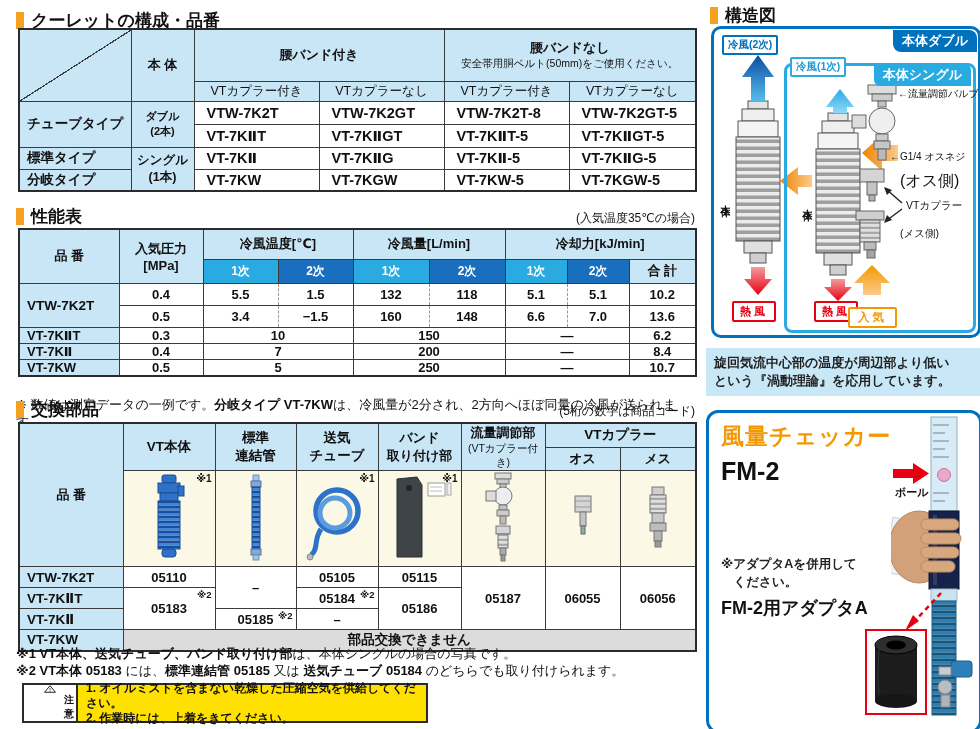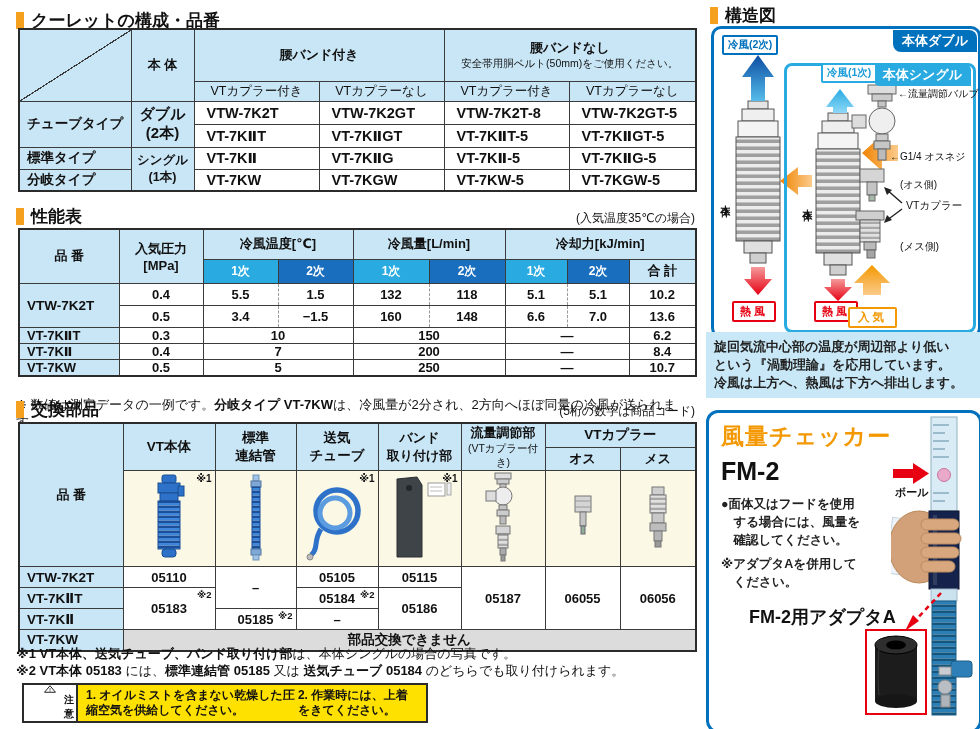--- a/index.html
+++ b/index.html
@@ -28,30 +28,30 @@
   .mark{position:absolute;top:2px;right:3px;font-size:10px;font-weight:bold;}
   .codecell{position:relative;font-weight:bold;font-size:13px;background:#fff;}
   .supmark{position:absolute;top:1px;right:3px;font-size:9.5px;font-weight:bold;}
   .gray{background:#DCDCDC;font-weight:bold;font-size:13.5px;}
   .notes{font-size:13px;line-height:17px;}
   .b{font-weight:bold;}
   
   .caution{display:flex;border:2px solid #2b2b2b;}
   .c-ico{width:52px;background:#fff;border-right:2px solid #2b2b2b;display:flex;flex-direction:column;align-items:center;justify-content:center;}
   .c-ico .txt{font-size:10px;font-weight:bold;margin-left:40px;}
-  .c-body{flex:1;background:#FFE100;padding:3px 8px;font-size:12px;font-weight:bold;line-height:15px;display:flex;flex-direction:row;justify-content:center;}
+  .c-body{flex:1;background:#FFE100;padding:3px 8px;font-size:12px;font-weight:bold;line-height:15px;display:flex;flex-direction:column;justify-content:center;}
   
   .frame{border:3px solid #0071BC;border-radius:10px;background:#fff;}
   .tag{position:absolute;color:#fff;font-weight:bold;font-size:13px;padding:2px 9px;border-radius:0 8px 0 8px;}
   .tag-dbl{background:#0071BC;right:1px;top:1px;}
   .tag-sgl{background:#29ABE2;right:7px;top:35px;border-radius:0 6px 0 6px;}
   .innerbox{position:absolute;left:70px;top:34px;width:186px;height:264px;border:3px solid #29ABE2;border-radius:8px;}
   .flowlbl{position:absolute;background:#fff;border:2px solid;border-radius:2px;font-weight:bold;font-size:10.5px;padding:1px 4px;white-space:nowrap;}
   .lbl-cold2{color:#0071BC;border-color:#0071BC;left:8px;top:6px;}
-  .lbl-cold1{color:#1B9CD8;border-color:#29ABE2;left:76px;top:34px;margin-left:31px;}
+  .lbl-cold1{color:#1B9CD8;border-color:#29ABE2;left:76px;top:28px;}
   .lbl-hot{color:#E60012;border-color:#E60012;font-size:11px;letter-spacing:3px;padding:1px 6px;}
   .hot1{left:18px;top:272px;}
   .hot2{left:100px;top:272px;}
   .lbl-in{color:#F39800;border-color:#F39800;font-size:11.5px;letter-spacing:3px;left:134px;top:278px;padding:1px 8px;}
   .vtext{position:absolute;writing-mode:vertical-rl;font-size:10px;font-weight:bold;letter-spacing:2px;}
   .ptlbl{position:absolute;font-size:10px;white-space:nowrap;}
   .desc-panel{background:#C9E8F7;font-size:13px;line-height:18px;padding:6px 8px;font-weight:bold;color:#222;}
   
   .chk-title{color:#F39800;font-weight:bold;font-size:23px;letter-spacing:1px;}
   .chk-model{font-weight:bold;font-size:25px;}
@@ -137,21 +137,21 @@
     </td>
   </tr>
   <tr style="height:20px">
     <td class="hdr-n" style="font-size:12.5px">VTカプラー付き</td>
     <td class="hdr-n" style="font-size:12.5px">VTカプラーなし</td>
     <td class="hdr-n" style="font-size:12.5px">VTカプラー付き</td>
     <td class="hdr-n" style="font-size:12.5px">VTカプラーなし</td>
   </tr>
   <tr style="height:23px">
     <td rowspan="2" class="lbl">チューブタイプ</td>
-    <td rowspan="2" class="hdr" style="font-size:15px">
+    <td rowspan="2" class="hdr" style="font-size:11px">
       <span style="display:block">ダブル</span>
       <span style="display:block">(2本)</span>
     </td>
     <td class="model">VTW-7K2T</td>
     <td class="model">VTW-7K2GT</td>
     <td class="model">VTW-7K2T-8</td>
     <td class="model">VTW-7K2GT-5</td>
   </tr>
   <tr style="height:23px">
     <td class="model">VT-7KⅡT</td>
@@ -505,44 +505,38 @@
   <span class="tag tag-sgl">本体シングル</span>
   <span class="flowlbl lbl-cold2">冷風(2次)</span>
   <span class="flowlbl lbl-cold1">冷風(1次)</span>
   <span class="flowlbl lbl-hot hot1">熱風</span>
   <span class="flowlbl lbl-hot hot2">熱風</span>
   <span class="flowlbl lbl-in">入気</span>
   <span class="vtext" style="left:4px;top:168px;">本体</span>
   <span class="vtext" style="left:86px;top:172px;">本体</span>
   <span class="ptlbl" style="left:184px;top:58px;">←流量調節バルブ</span>
   <span class="ptlbl" style="left:176px;top:121px;">←G1/4 オスネジ</span>
-  <span class="ptlbl" style="left:186px;top:149px;font-size:10px;">(オス側)</span>
+  <span class="ptlbl" style="left:186px;top:142px;font-size:16px;">(オス側)</span>
   <span class="ptlbl" style="left:192px;top:170px;font-size:10.5px;">VTカプラー</span>
-  <span class="ptlbl" style="left:186px;top:211px;font-size:10.5px;">(メス側)</span>
-</div>
-
-<div class="abs desc-panel" style="left:706px;top:332px;width:258px;">
+  <span class="ptlbl" style="left:186px;top:198px;font-size:10.5px;">(メス側)</span>
+</div>
+
+<div class="abs desc-panel" style="left:706px;top:348px;width:258px;">
   <span style="display:block">旋回気流中心部の温度が周辺部より低い</span>
   <span style="display:block">という『渦動理論』を応用しています。</span>
-  <span style="display:block">冷風は上方へ、熱風は下方へ排出します。</span>
 </div>
 
 <div class="abs frame" style="left:706px;top:410px;width:270px;height:317px;border-radius:12px;">
   <div class="abs chk-title" style="left:12px;top:8px;">風量チェッカー</div>
   <div class="abs chk-model" style="left:12px;top:44px;">FM-2</div>
-  <div class="abs chk-txt" style="left:12px;top:82px;width:150px;">
-    <span style="display:block">●面体又はフードを使用</span>
-    <span style="display:block">　する場合には、風量を</span>
-    <span style="display:block">　確認してください。</span>
-  </div>
   <div class="abs chk-txt" style="left:12px;top:142px;width:150px;">
     <span style="display:block">※アダプタAを併用して</span>
     <span style="display:block">　ください。</span>
   </div>
-  <div class="abs adapter-ttl" style="left:12px;top:192px;margin-left:28px;">FM-2用アダプタA</div>
+  <div class="abs adapter-ttl" style="left:12px;top:183px;">FM-2用アダプタA</div>
 
   <svg class="abs" style="left:182px;top:2px;" width="82" height="310" viewBox="0 0 82 310">
 
     <rect x="40" y="2" width="26" height="94" fill="#D9EBF5" stroke="#8FB0C2"></rect>
     <g stroke="#5E8CA6">
       <line x1="42" y1="10" x2="58" y2="10"></line>
         <line x1="42" y1="18" x2="54" y2="18"></line>
       <line x1="42" y1="26" x2="58" y2="26"></line>
         <line x1="42" y1="34" x2="54" y2="34"></line>
       <line x1="42" y1="42" x2="58" y2="42"></line>

